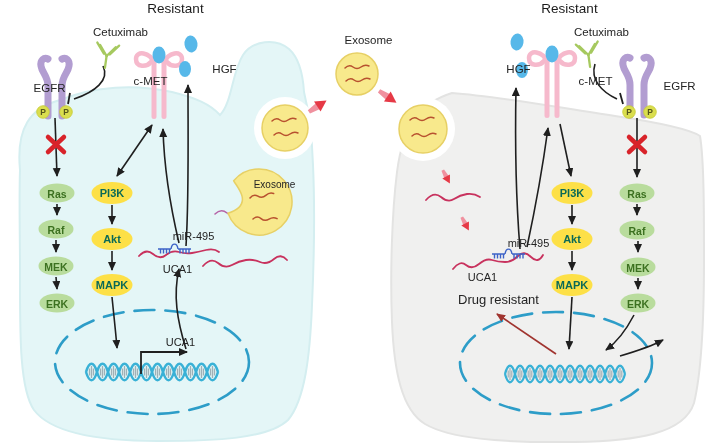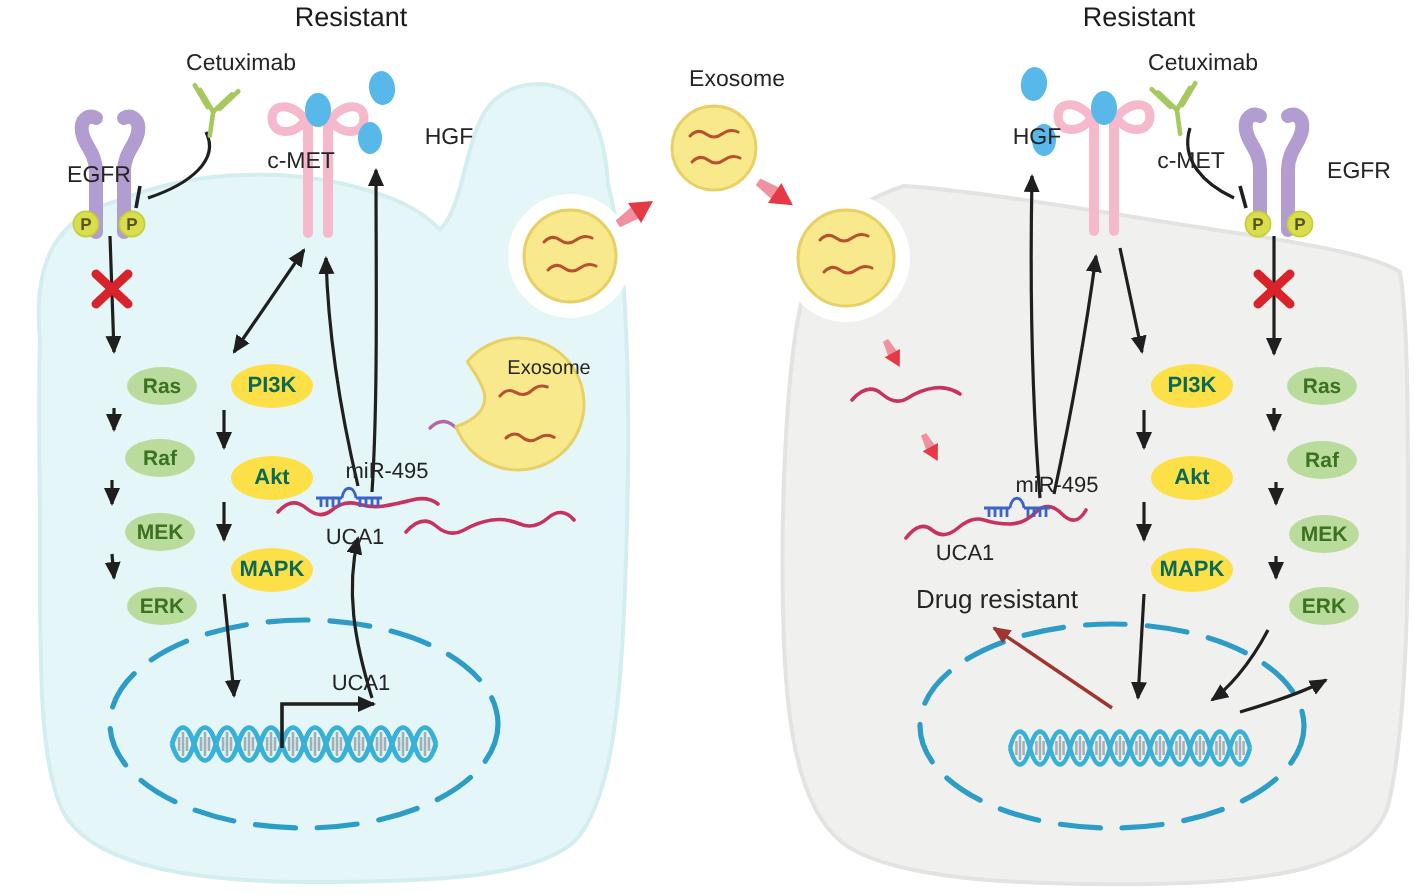--- a/index.html
+++ b/index.html
@@ -6,21 +6,21 @@
   .stage{position:relative;width:707px;height:447px;background:#ffffff;
          font-family:"Liberation Sans",sans-serif;overflow:hidden;}
   svg.art{position:absolute;left:0;top:0;}
   .lbl{position:absolute;transform:translate(-50%,-50%);font-size:11.5px;color:#242424;
        white-space:nowrap;line-height:1.05;text-align:center;padding-left:33px;}
   .title{font-size:13.5px;color:#1b1b1b;}
   .small{font-size:10px;}
   .mid{font-size:11px;}
   .big{font-size:13px;}
   .node{position:absolute;transform:translate(-50%,-50%);border-radius:50%;
-        display:flex;align-items:center;justify-content:center;font-weight:bold;margin-left:24px;}
+        display:flex;align-items:center;justify-content:center;font-weight:bold;}
   .green{width:35px;height:19px;background:#b9dc9d;color:#3c7120;font-size:10.5px;}
   .teal{width:41px;height:22px;background:#fde047;color:#0b6a57;font-size:11px;}
 </style>
 </head>
 <body>
 
 <div class="stage">
 
 <svg class="art" width="707" height="447" viewBox="0 0 707 447">
   <defs>

